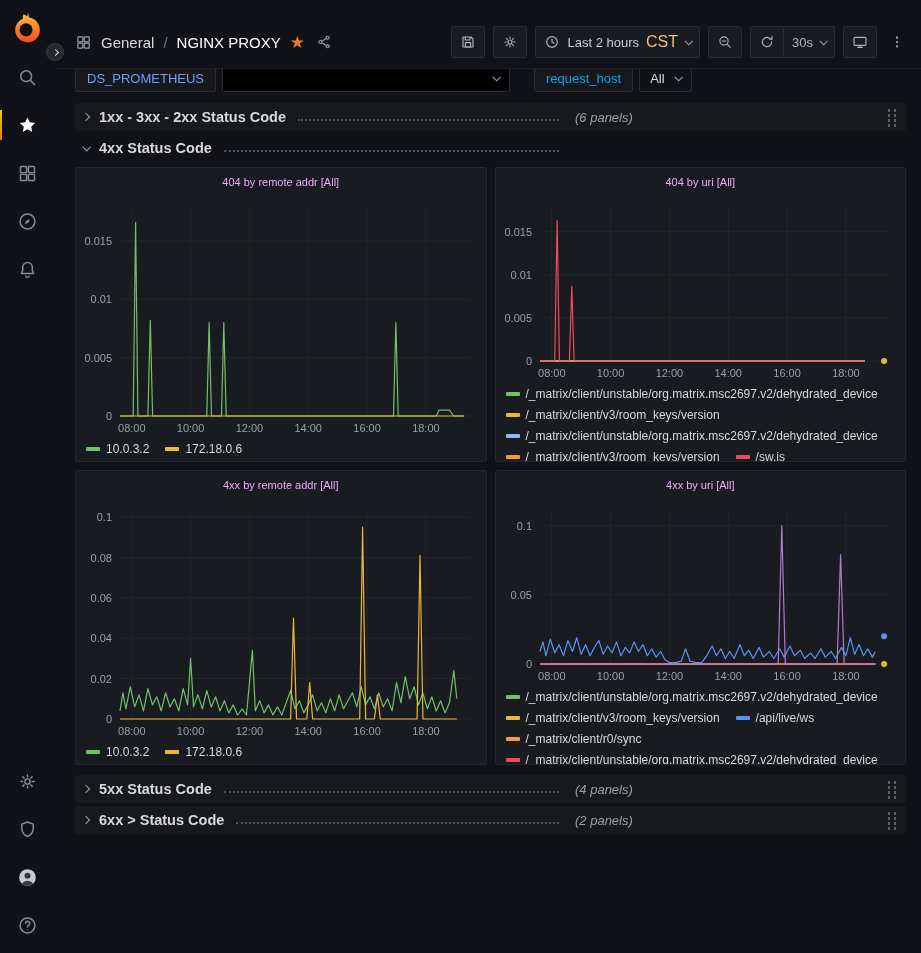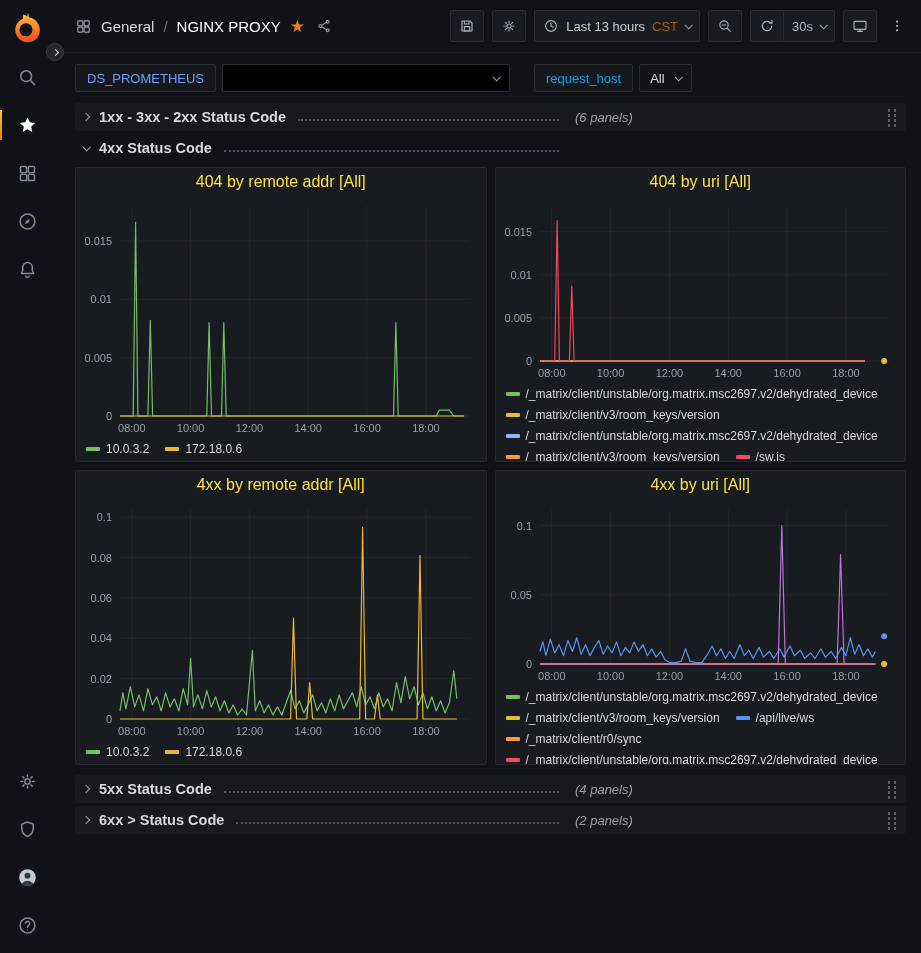--- a/index.html
+++ b/index.html
@@ -10,35 +10,35 @@
   .sidebar{position:fixed;left:0;top:0;bottom:0;width:55px;background:#111217;display:flex;flex-direction:column;align-items:center;z-index:5;padding-bottom:4px}
   .logo{width:55px;height:53px;display:flex;align-items:center;justify-content:center;cursor:pointer}
   .side-item{width:55px;height:48px;display:flex;align-items:center;justify-content:center;color:#878d98;position:relative;cursor:pointer}
   .side-item svg{width:21px;height:21px}
   .side-item.active{color:#ffffff}
   .active-bar{position:absolute;left:0;top:9px;bottom:9px;width:2px;background:linear-gradient(#F2CC0C,#EB7B18)}
   .side-bottom{margin-top:auto;display:flex;flex-direction:column}
   .expand-btn{position:fixed;left:46px;top:43px;width:18px;height:18px;border-radius:50%;background:#26272b;border:1px solid #3a3c42;z-index:6;display:flex;align-items:center;justify-content:center;cursor:pointer;padding:0}
 
   
-  .topnav{position:fixed;left:55px;right:0;top:0;height:53px;display:flex;align-items:center;padding:0 12px 0 20px;background:#111217;border-bottom:1px solid #1c1e23;z-index:4}
+  .topnav{position:fixed;left:55px;right:0;top:16px;height:53px;display:flex;align-items:center;padding:0 12px 0 20px;background:#111217;border-bottom:1px solid #1c1e23;z-index:4}
   .breadcrumb{display:flex;align-items:center;gap:9px;font-size:15px}
   .crumb-icon{color:#9aa0a8;display:flex}
   .crumb-icon svg{width:17px;height:17px}
   .crumb-root{color:#d8d9da;cursor:pointer}
   .crumb-sep{color:#6e7076}
   .crumb-title{color:#ffffff;cursor:pointer}
   .fav-star{color:#EB7B18;font-size:17px;cursor:pointer;line-height:1}
   .share-icon{color:#9aa0a8;display:flex;cursor:pointer;margin-left:2px}
   .share-icon svg{width:16px;height:16px}
   .nav-actions{margin-left:auto;display:flex;align-items:center;gap:8px}
   .nav-btn{height:32px;min-width:32px;padding:0 8px;display:flex;align-items:center;justify-content:center;gap:7px;background:#181b1f;border:1px solid #2b2d33;border-radius:2px;color:#aeb4bd;cursor:pointer;font-family:inherit;font-size:13px}
   .nav-btn svg{width:16px;height:16px;flex:0 0 auto}
   .t-main{color:#c7cdd6}
-  .t-zone{color:#a16207;font-size:13px}
+  .t-zone{color:#fdba74;font-size:16px}
   .refresh-group{display:flex}
   .refresh-group .nav-btn:first-child{border-radius:2px 0 0 2px}
   .refresh-group .nav-btn:last-child{border-left:none;border-radius:0 2px 2px 0}
   .kebab-btn{background:transparent;border:none;min-width:24px;padding:0 4px}
 
   
   .chev{width:6px;height:6px;border-right:1.5px solid #9aa0a8;border-bottom:1.5px solid #9aa0a8;display:inline-block;flex:0 0 auto}
   .chev-down{transform:rotate(45deg) translateY(-1px)}
   .chev-right{transform:rotate(-45deg)}
   .chev-white{border-color:#d8d9da;width:5px;height:5px}
@@ -58,21 +58,21 @@
   .row-header.collapsed{background:#17191d}
   .row-left{display:flex;align-items:center;gap:10px;flex:0 0 478px}
   .row-title{font-size:14.5px;font-weight:700;color:#d8d9da;white-space:nowrap}
   .leader{flex:1;height:0;border-bottom:2px dotted #51545c;position:relative;top:3px;margin:0 2px}
   .row-count{font-style:italic;color:#9aa0a8;font-size:13px;margin-left:14px}
   .drag-dots{margin-left:auto;width:13px;height:21px;background-image:radial-gradient(circle,#5c5f66 1.2px,transparent 1.4px);background-size:6px 5px;background-position:1px 1px;cursor:grab}
 
   .panel-grid{display:grid;grid-template-columns:1fr 1fr;gap:8px;margin:5px 0 10px}
   .panel{height:295px;background:#181b1f;border:1px solid #25272c;border-radius:2px;display:flex;flex-direction:column;overflow:hidden}
   .panel-header{flex:0 0 28px;display:flex;align-items:center;justify-content:center;cursor:pointer}
-  .panel-title{font-size:16px;font-weight:500;color:#fde047}
+  .panel-title{font-size:11px;font-weight:500;color:#f0abfc}
   .panel-chart{flex:1 1 auto;min-height:80px}
   .panel-chart svg{display:block}
   .panel-legend{flex:0 0 auto;max-height:78px;overflow:hidden;display:flex;flex-wrap:wrap;column-gap:16px;padding:0 10px 2px;align-content:flex-start}
   .legend-item{display:flex;align-items:center;gap:6px;height:21px;font-size:12px;color:#d8d9da;white-space:nowrap;cursor:pointer}
   .legend-swatch{width:14px;height:4px;border-radius:1px;flex:0 0 auto}
   svg text.tick{fill:#9aa0a8;font-size:11px;font-family:"Liberation Sans",sans-serif}
 </style>
 </head>
 <body>
 
@@ -188,21 +188,21 @@
       <svg viewBox="0 0 24 24" fill="none" stroke="currentColor" stroke-width="1.7" stroke-linecap="round">
           <circle cx="12" cy="12" r="3"></circle>
           <path d="M12 4.5v2M12 17.5v2M4.5 12h2M17.5 12h2M6.7 6.7l1.4 1.4M15.9 15.9l1.4 1.4M17.3 6.7l-1.4 1.4M8.1 15.9l-1.4 1.4"></path>
         </svg>
     </button>
     <button class="nav-btn">
       <svg viewBox="0 0 24 24" fill="none" stroke="currentColor" stroke-width="1.7" stroke-linecap="round">
           <circle cx="12" cy="12" r="8"></circle>
           <path d="M12 7.5V12l3.2 1.9"></path>
         </svg>
-      <span class="t-main">Last 13 hours</span>
+      <span class="t-main">Last 2 hours</span>
       <span class="t-zone">CST</span>
       <span class="chev chev-down"></span>
     </button>
     <button class="nav-btn">
       <svg viewBox="0 0 24 24" fill="none" stroke="currentColor" stroke-width="1.7" stroke-linecap="round">
           <circle cx="10.5" cy="10.5" r="6.2"></circle>
           <path d="M15.2 15.2L20 20M8 10.5h5"></path>
         </svg>
     </button>
     <div class="refresh-group">

